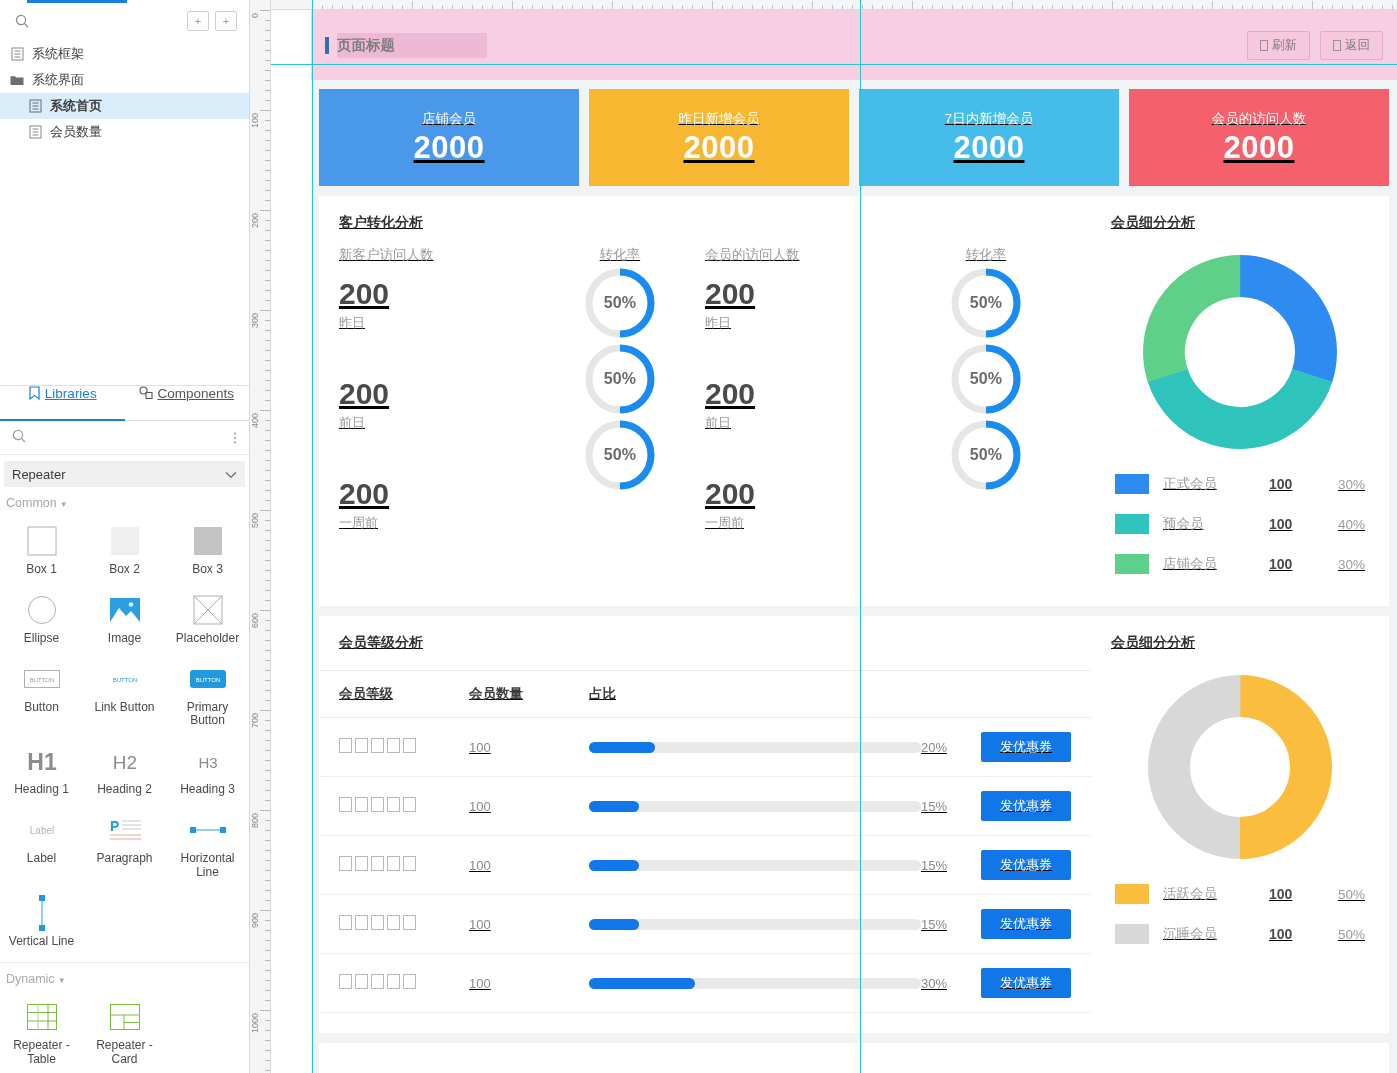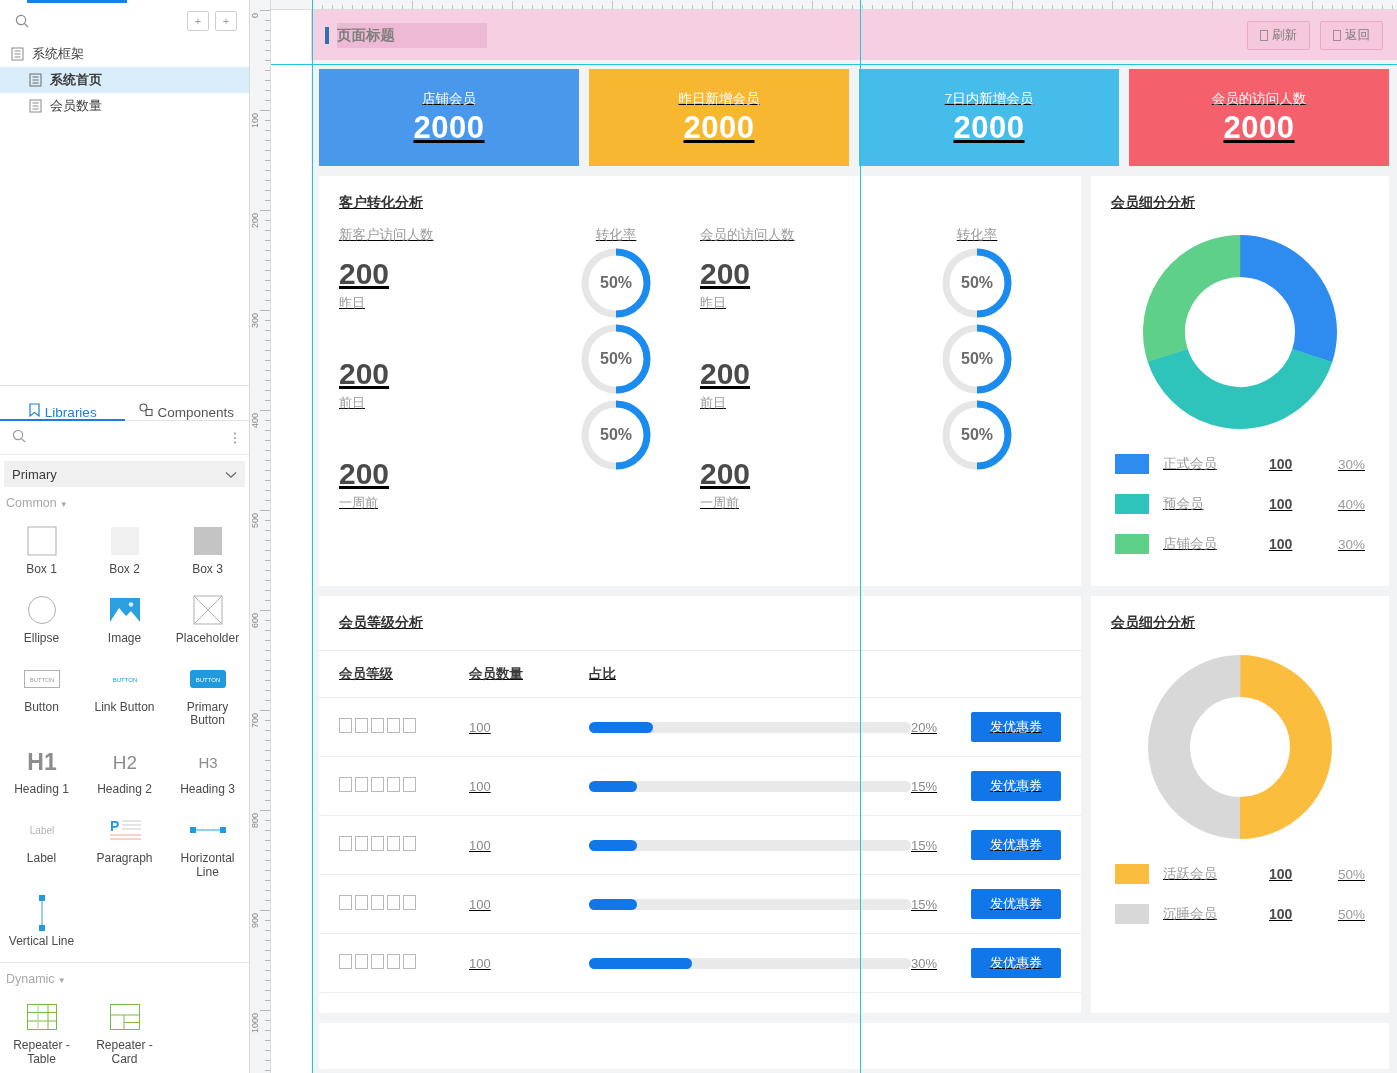--- a/index.html
+++ b/index.html
@@ -32,22 +32,22 @@
   .tree-item .tic { width: 16px; height: 16px; margin-right: 7px; flex: 0 0 16px;
     display: flex; align-items: center; justify-content: center; }
   .tree-item.lvl0 { padding-left: 9px; }
   .tree-item.lvl1 { padding-left: 27px; }
   .tree-item.selected { background: #d9edfb; font-weight: bold; }
 
   .lp-spacer { flex: 1; }
 
   .lib-tabs { display: flex; height: 36px; border-top: 1px solid #e2e2e2;
     border-bottom: 1px solid #e2e2e2; }
-  .lib-tab { flex: 1; display: flex; align-items: flex-end; justify-content: center;
-    gap: 4px; font-size: 13.5px; color: #555; cursor: pointer; position: relative; }
+  .lib-tab { flex: 1; display: flex; align-items: flex-start; justify-content: center;
+    gap: 4px; font-size: 13.5px; color: #555; cursor: pointer; position: relative; text-decoration: underline; }
   .lib-tab.active { color: #1a7fe0; }
   .lib-tab.active::after { content: ""; position: absolute; bottom: -1px; left: 0;
     right: 0; height: 2px; background: #1a7fe0; }
 
   .lib-search { height: 34px; display: flex; align-items: center; padding: 0 12px;
     border-bottom: 1px solid #ececec; }
   .lib-search .s-ic { color: #9b9b9b; }
   .lib-search .s-sp { flex: 1; }
   .kebab { color: #9b9b9b; font-size: 14px; letter-spacing: 0; line-height: 8px;
     cursor: pointer; }
@@ -84,21 +84,21 @@
   .rul-h .tk { position: absolute; bottom: 0; width: 1px; background: #c3c3c3; }
   .guide-v { position: absolute; top: 0; bottom: 0; width: 1px;
     background: #25c6d4; z-index: 30; pointer-events: none; }
   .guide-h { position: absolute; left: 0; right: 0; height: 1px;
     background: #25c6d4; z-index: 30; pointer-events: none; }
 
   .page { position: absolute; left: 40px; top: 10px; right: 0; bottom: 0;
     background: #f2f3f5; }
 
   
-  .page-header { height: 50px; background: #f7cfe2; display: flex;
+  .page-header { height: 70px; background: #f7cfe2; display: flex;
     align-items: center; padding: 0 14px; position: relative; }
   .ph-title-wrap { display: flex; align-items: center; }
   .ph-bar { width: 4px; height: 17px; background: #2f6fb8; margin-right: 8px; }
   .ph-title { font-size: 14.5px; font-weight: bold; color: #7f7f7f;
     background: #eeb9d4; padding: 3px 6px 3px 0; width: 150px; }
   .ph-spacer { flex: 1; }
   .ph-btn { border: 1px solid #e5aacd; background: #f6c8de; color: #7d7d7d;
     font-size: 12.5px; padding: 5px 12px; border-radius: 2px; cursor: pointer;
     margin-left: 10px; display: flex; align-items: center; gap: 4px; }
   .tofu { display: inline-block; width: 8px; height: 11px;
@@ -106,21 +106,21 @@
 
   .page-body { padding: 9px 8px 2px; text-decoration: underline; }
 
   
   .kpis { display: flex; gap: 10px; }
   .kpi { flex: 1; height: 97px; display: flex; flex-direction: column;
     align-items: center; justify-content: center; color: #fff; }
   .kpi-lbl { font-size: 13.5px; margin-bottom: 2px; }
   .kpi-val { font-size: 31px; font-weight: bold; letter-spacing: .5px; }
 
-  .row2 { display: flex; gap: 10px; margin-top: 10px; }
+  .row2 { display: flex; margin-top: 10px; }
   .card { background: #fff; }
   .card-title { font-size: 14px; font-weight: bold; color: #333;
     padding: 18px 20px 0; }
 
   
   .conv { flex: 1 1 0; min-width: 0; padding-bottom: 22px; }
   .conv-grid { display: flex; padding: 14px 20px 0; }
   .conv-col { flex: 1; }
   .conv-col.num { flex: 1.15; }
   .conv-col.gauge { flex: 1; display: flex; flex-direction: column; align-items: center; }
@@ -200,20 +200,28 @@
         <span class="tic">
           <svg width="13" height="14" viewBox="0 0 13 14">
               <rect x="1" y="1" width="11" height="12" fill="none" stroke="#8a8a8a" stroke-width="1"></rect>
               <line x1="3.5" y1="4" x2="9.5" y2="4" stroke="#8a8a8a"></line>
               <line x1="3.5" y1="7" x2="9.5" y2="7" stroke="#8a8a8a"></line>
               <line x1="3.5" y1="10" x2="9.5" y2="10" stroke="#8a8a8a"></line>
             </svg>
         </span>
         <span>系统框架</span>
       </div>
+      <div class="tree-item lvl0">
+        <span class="tic">
+          <svg width="14" height="12" viewBox="0 0 14 12">
+              <path d="M0.5 2.2 L5 2.2 L6.2 3.6 L13.5 3.6 L13.5 11 L0.5 11 Z" fill="#6e6e6e"></path>
+            </svg>
+        </span>
+        <span>系统界面</span>
+      </div>
       <div class="tree-item lvl1 selected">
         <span class="tic">
           <svg width="13" height="14" viewBox="0 0 13 14">
               <rect x="1" y="1" width="11" height="12" fill="none" stroke="#6a6a6a" stroke-width="1"></rect>
               <line x1="3.5" y1="4" x2="9.5" y2="4" stroke="#6a6a6a"></line>
               <line x1="3.5" y1="7" x2="9.5" y2="7" stroke="#6a6a6a"></line>
               <line x1="3.5" y1="10" x2="9.5" y2="10" stroke="#6a6a6a"></line>
             </svg>
         </span>
         <span>系统首页</span>
@@ -264,21 +272,21 @@
       <span class="kebab">
         <svg width="4" height="14" viewBox="0 0 4 14">
             <circle cx="2" cy="2.5" r="1.1" fill="#9b9b9b"></circle>
             <circle cx="2" cy="7" r="1.1" fill="#9b9b9b"></circle>
             <circle cx="2" cy="11.5" r="1.1" fill="#9b9b9b"></circle>
           </svg>
       </span>
     </div>
 
     <div class="lib-select">
-      <span>Primary</span>
+      <span>Repeater</span>
       <span class="sp"></span>
       <span>
         <svg width="12" height="8" viewBox="0 0 12 8">
             <path d="M1 1.6 L6 6.2 L11 1.6" fill="none" stroke="#6a6a6a" stroke-width="1.3"></path>
           </svg>
       </span>
     </div>
 
     <div class="grp-hdr">
       <span>Common</span><span class="car">▼</span>

